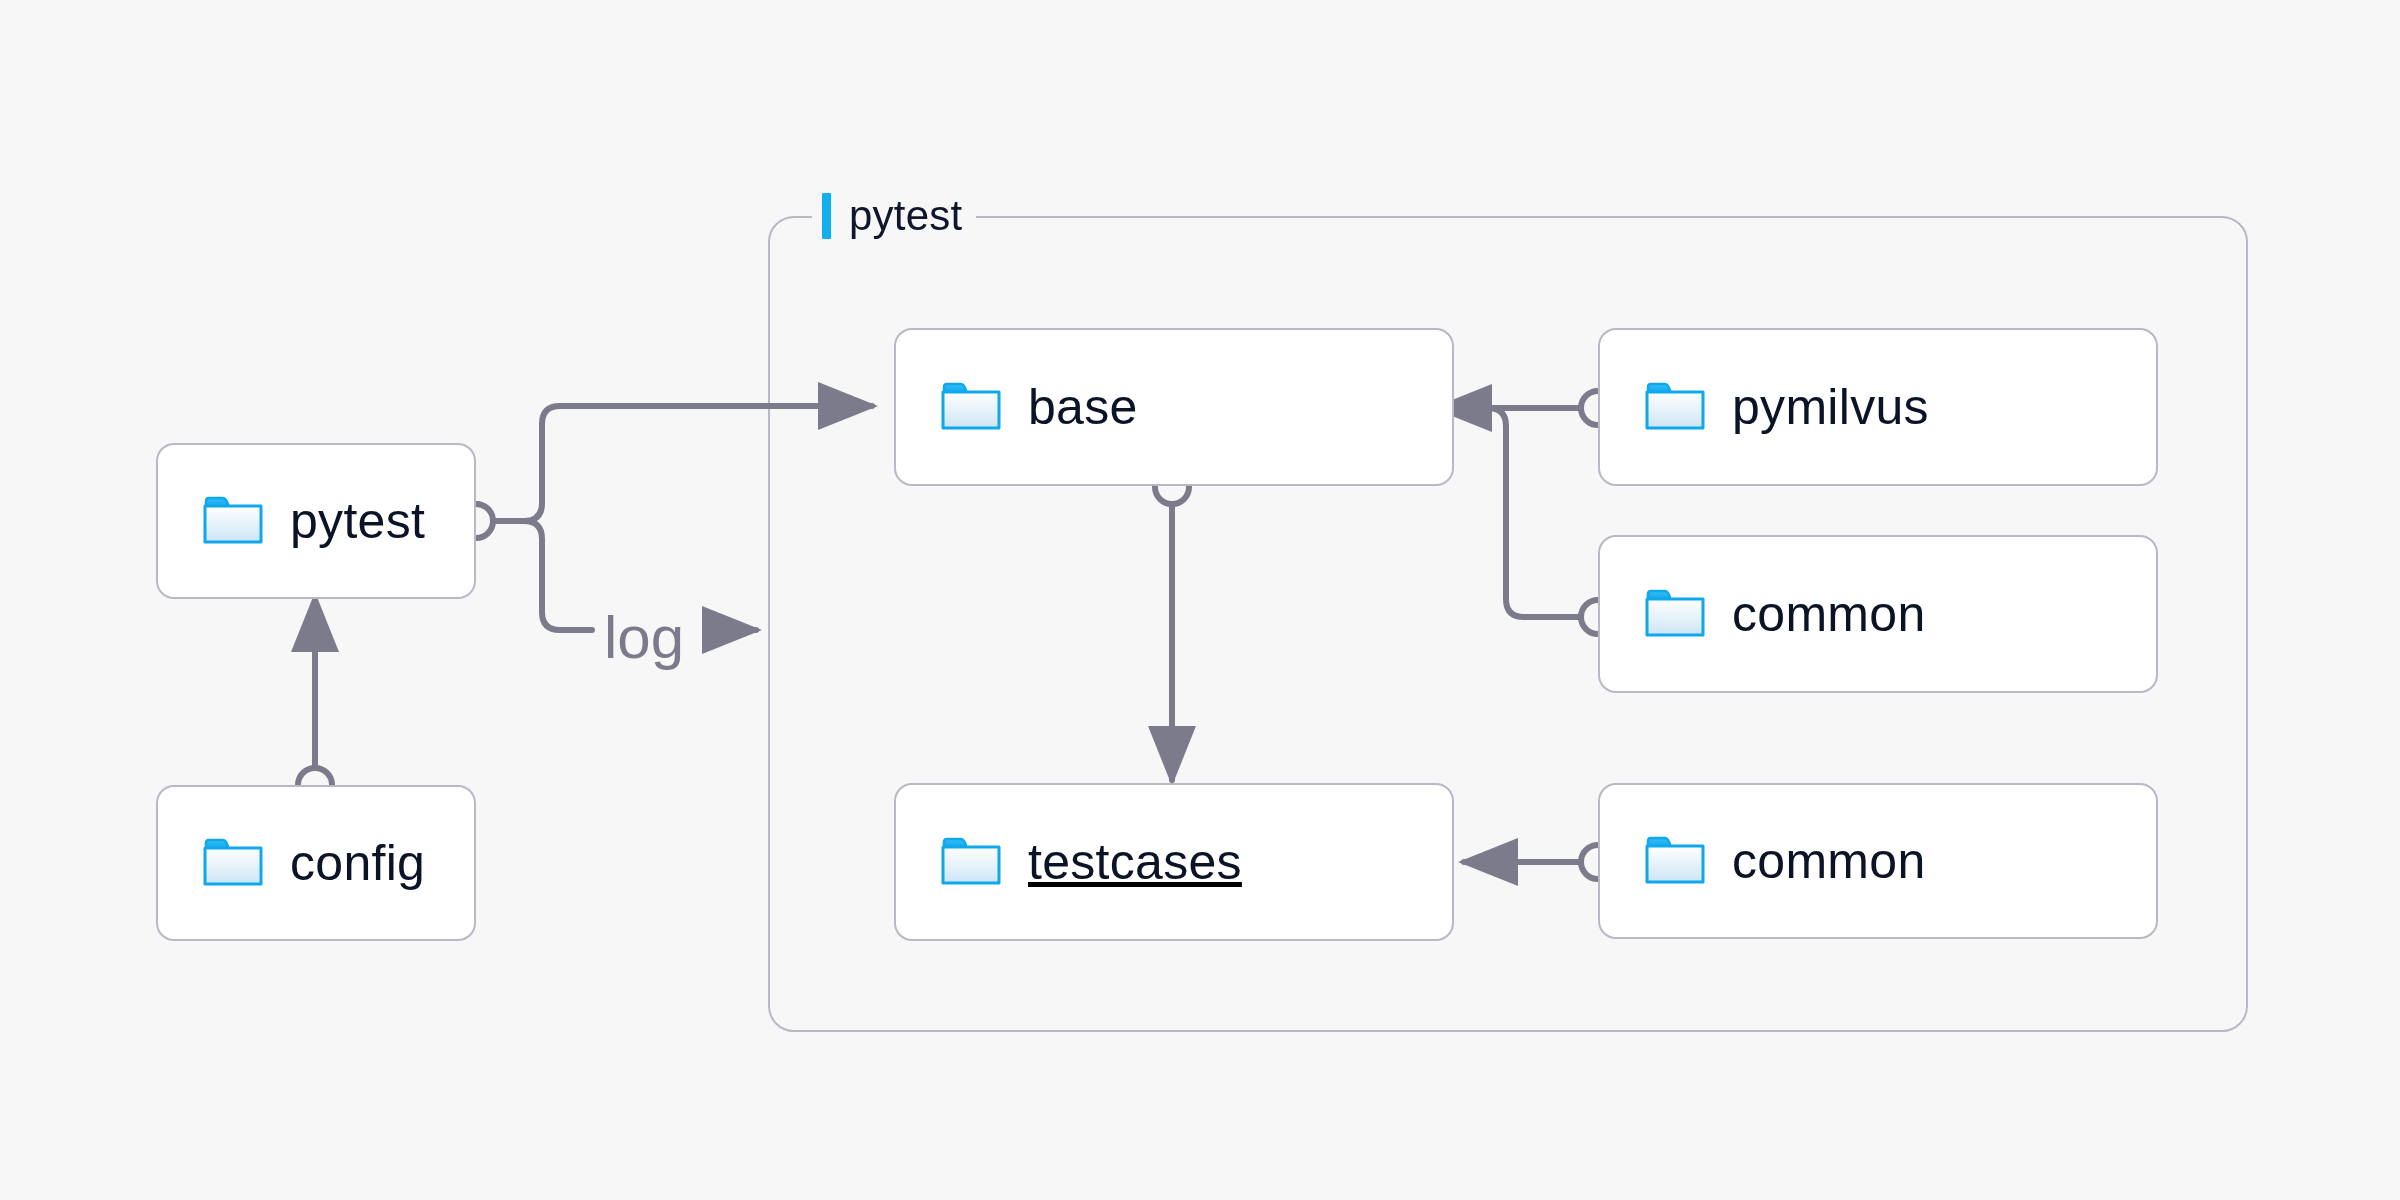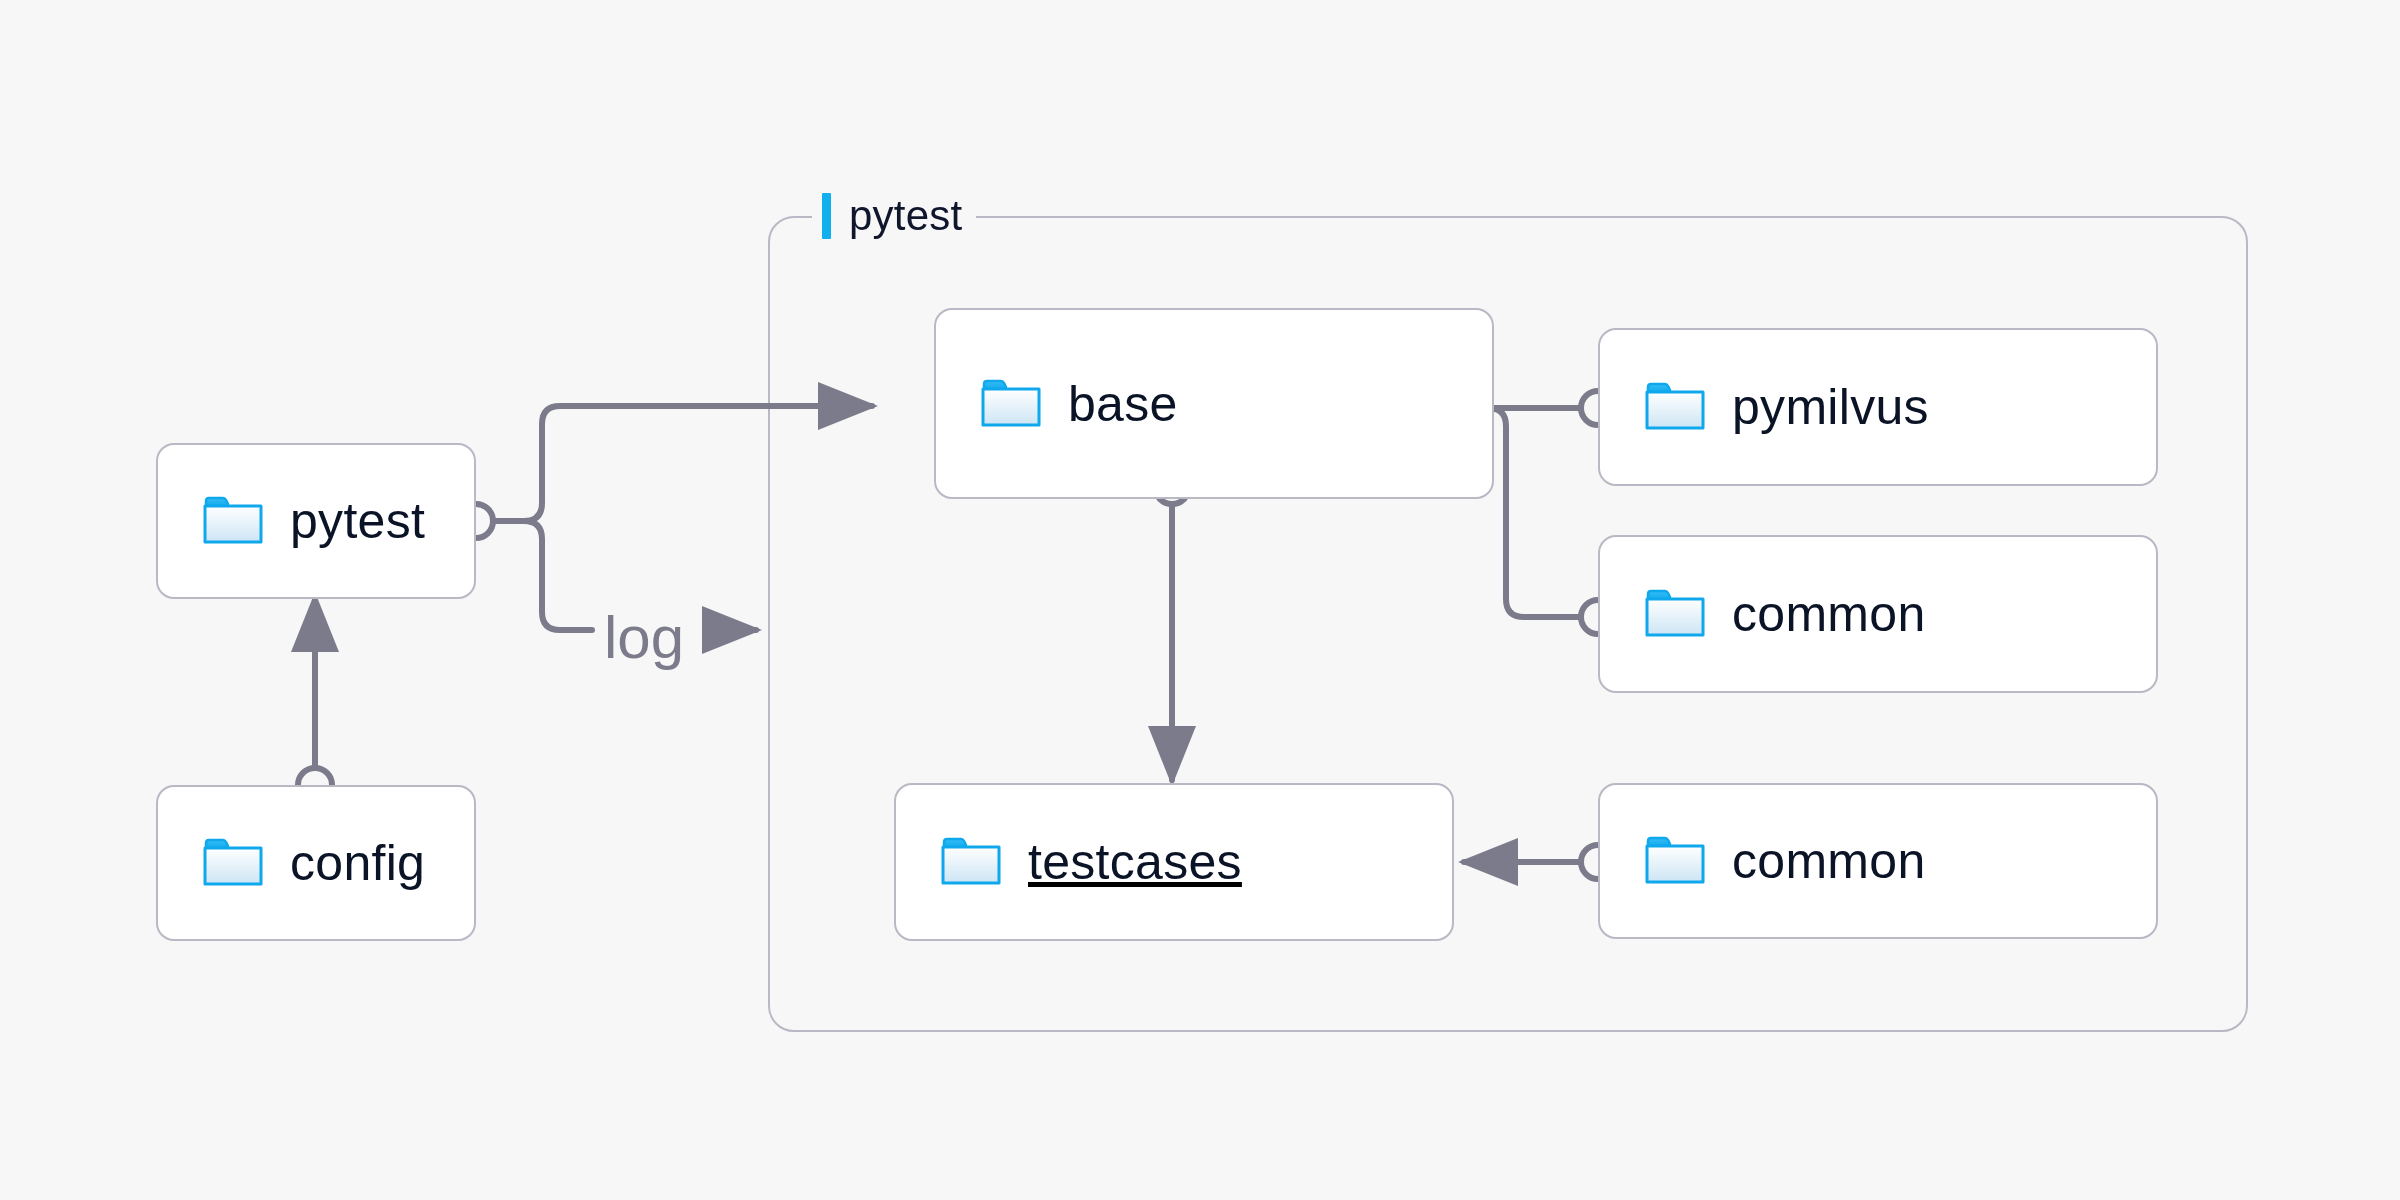--- a/index.html
+++ b/index.html
@@ -165,21 +165,21 @@
   </div>
 
   <div class="node" style="left:156px; top:785px; width:320px; height:156px;">
     <svg class="folder-ico" viewBox="0 0 62 52">
       <path d="M4,12 L4,6 Q4,3 7,3 L21,3 Q23,3 24,5 L26,9 L24,12 Z" fill="url(#folderTabGrad)" stroke="#0fa8ec" stroke-width="2.5" stroke-linejoin="round"></path>
       <path d="M3,11 L59,11 L59,47 L3,47 Z" fill="url(#folderGrad)" stroke="#0fa8ec" stroke-width="3" stroke-linejoin="round"></path>
     </svg>
     <span class="label">config</span>
   </div>
 
-  <div class="node" style="left:894px; top:308px; width:560px; height:191px;margin-left:40px;">
+  <div class="node" style="left:894px; top:328px; width:560px; height:158px;">
     <svg class="folder-ico" viewBox="0 0 62 52">
       <path d="M4,12 L4,6 Q4,3 7,3 L21,3 Q23,3 24,5 L26,9 L24,12 Z" fill="url(#folderTabGrad)" stroke="#0fa8ec" stroke-width="2.5" stroke-linejoin="round"></path>
       <path d="M3,11 L59,11 L59,47 L3,47 Z" fill="url(#folderGrad)" stroke="#0fa8ec" stroke-width="3" stroke-linejoin="round"></path>
     </svg>
     <span class="label">base</span>
   </div>
 
   <div class="node" style="left:894px; top:783px; width:560px; height:158px;text-decoration:underline;">
     <svg class="folder-ico" viewBox="0 0 62 52">
       <path d="M4,12 L4,6 Q4,3 7,3 L21,3 Q23,3 24,5 L26,9 L24,12 Z" fill="url(#folderTabGrad)" stroke="#0fa8ec" stroke-width="2.5" stroke-linejoin="round"></path>

